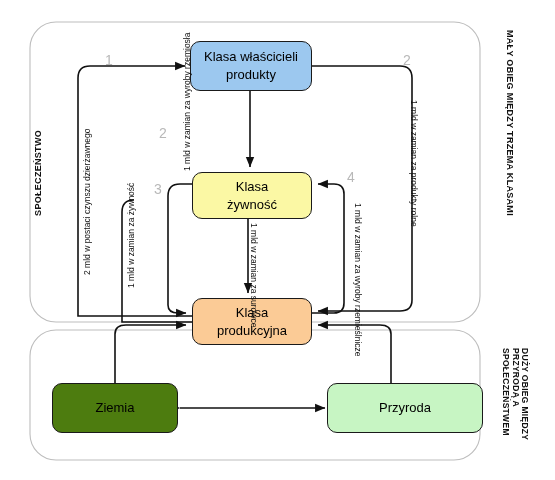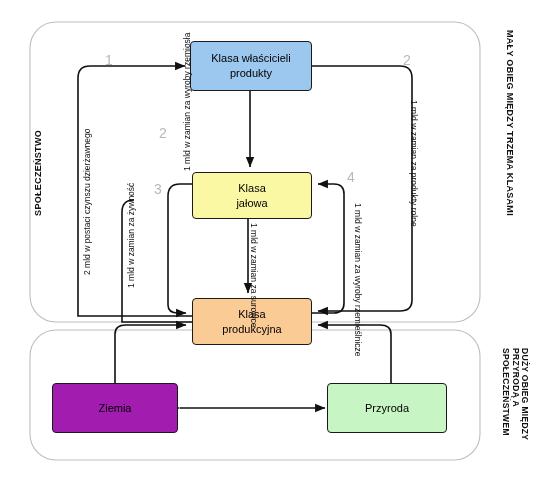--- a/index.html
+++ b/index.html
@@ -26,50 +26,50 @@
     left: 0;
     top: 0;
     width: 555px;
     height: 480px;
   }
   
   .node {
     position: absolute;
     box-sizing: border-box;
     border: 1.4px solid #1a1a1a;
-    border-radius: 4px;
+    border-radius: 10px;
     display: flex;
     align-items: center;
     justify-content: center;
     text-align: center;
-    font-size: 11px;
+    font-size: 13px;
     color: #000;
     line-height: 1.35;
     z-index: 5;
   }
   .node span { display: block; }
 
   #node-landowners {
     left: 190px; top: 41px; width: 122px; height: 50px;
     background: #9cc8ef;
   }
   #node-sterile {
     left: 192px; top: 172px; width: 120px; height: 47px;
     background: #fbf8a4;
   }
   #node-productive {
     left: 192px; top: 298px; width: 120px; height: 47px;
     background: #fbcb96;
   }
   #node-land {
     left: 52px; top: 383px; width: 126px; height: 50px;
-    background: #a21caf;
+    background: #4d7c0f;
   }
   #node-nature {
-    left: 327px; top: 383px; width: 120px; height: 50px;
+    left: 327px; top: 383px; width: 156px; height: 50px;
     background: #c7f5c3;
   }
 
   
   .region-caption {
     position: absolute;
     font-size: 9px;
     font-weight: bold;
     color: #111;
     letter-spacing: 0.3px;
@@ -182,21 +182,21 @@
   <div class="node" id="node-landowners">
     <div>
       <span>Klasa właścicieli</span>
       <span>produkty</span>
     </div>
   </div>
 
   <div class="node" id="node-sterile">
     <div>
       <span>Klasa</span>
-      <span>jałowa</span>
+      <span>żywność</span>
     </div>
   </div>
 
   <div class="node" id="node-productive">
     <div>
       <span>Klasa</span>
       <span>produkcyjna</span>
     </div>
   </div>
 

